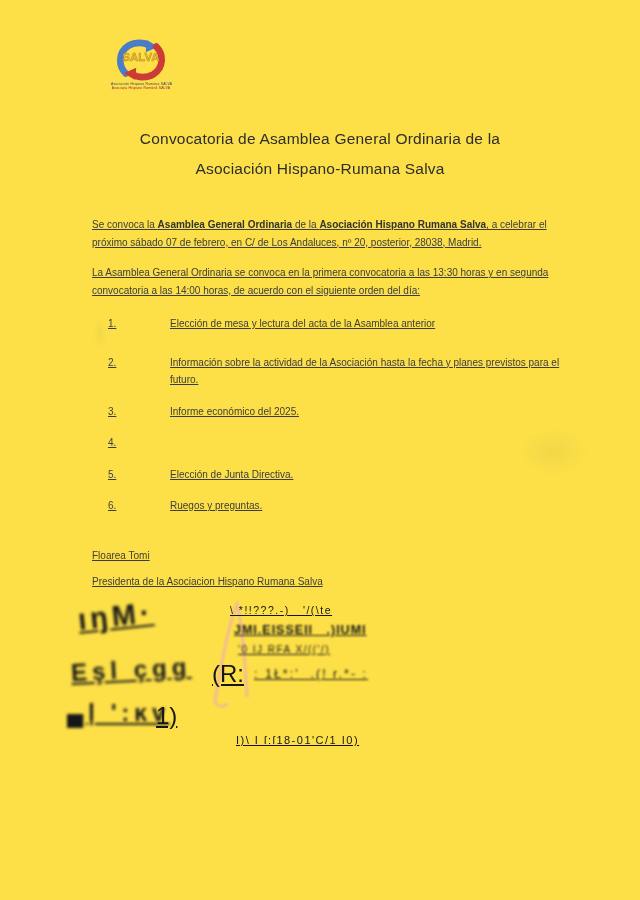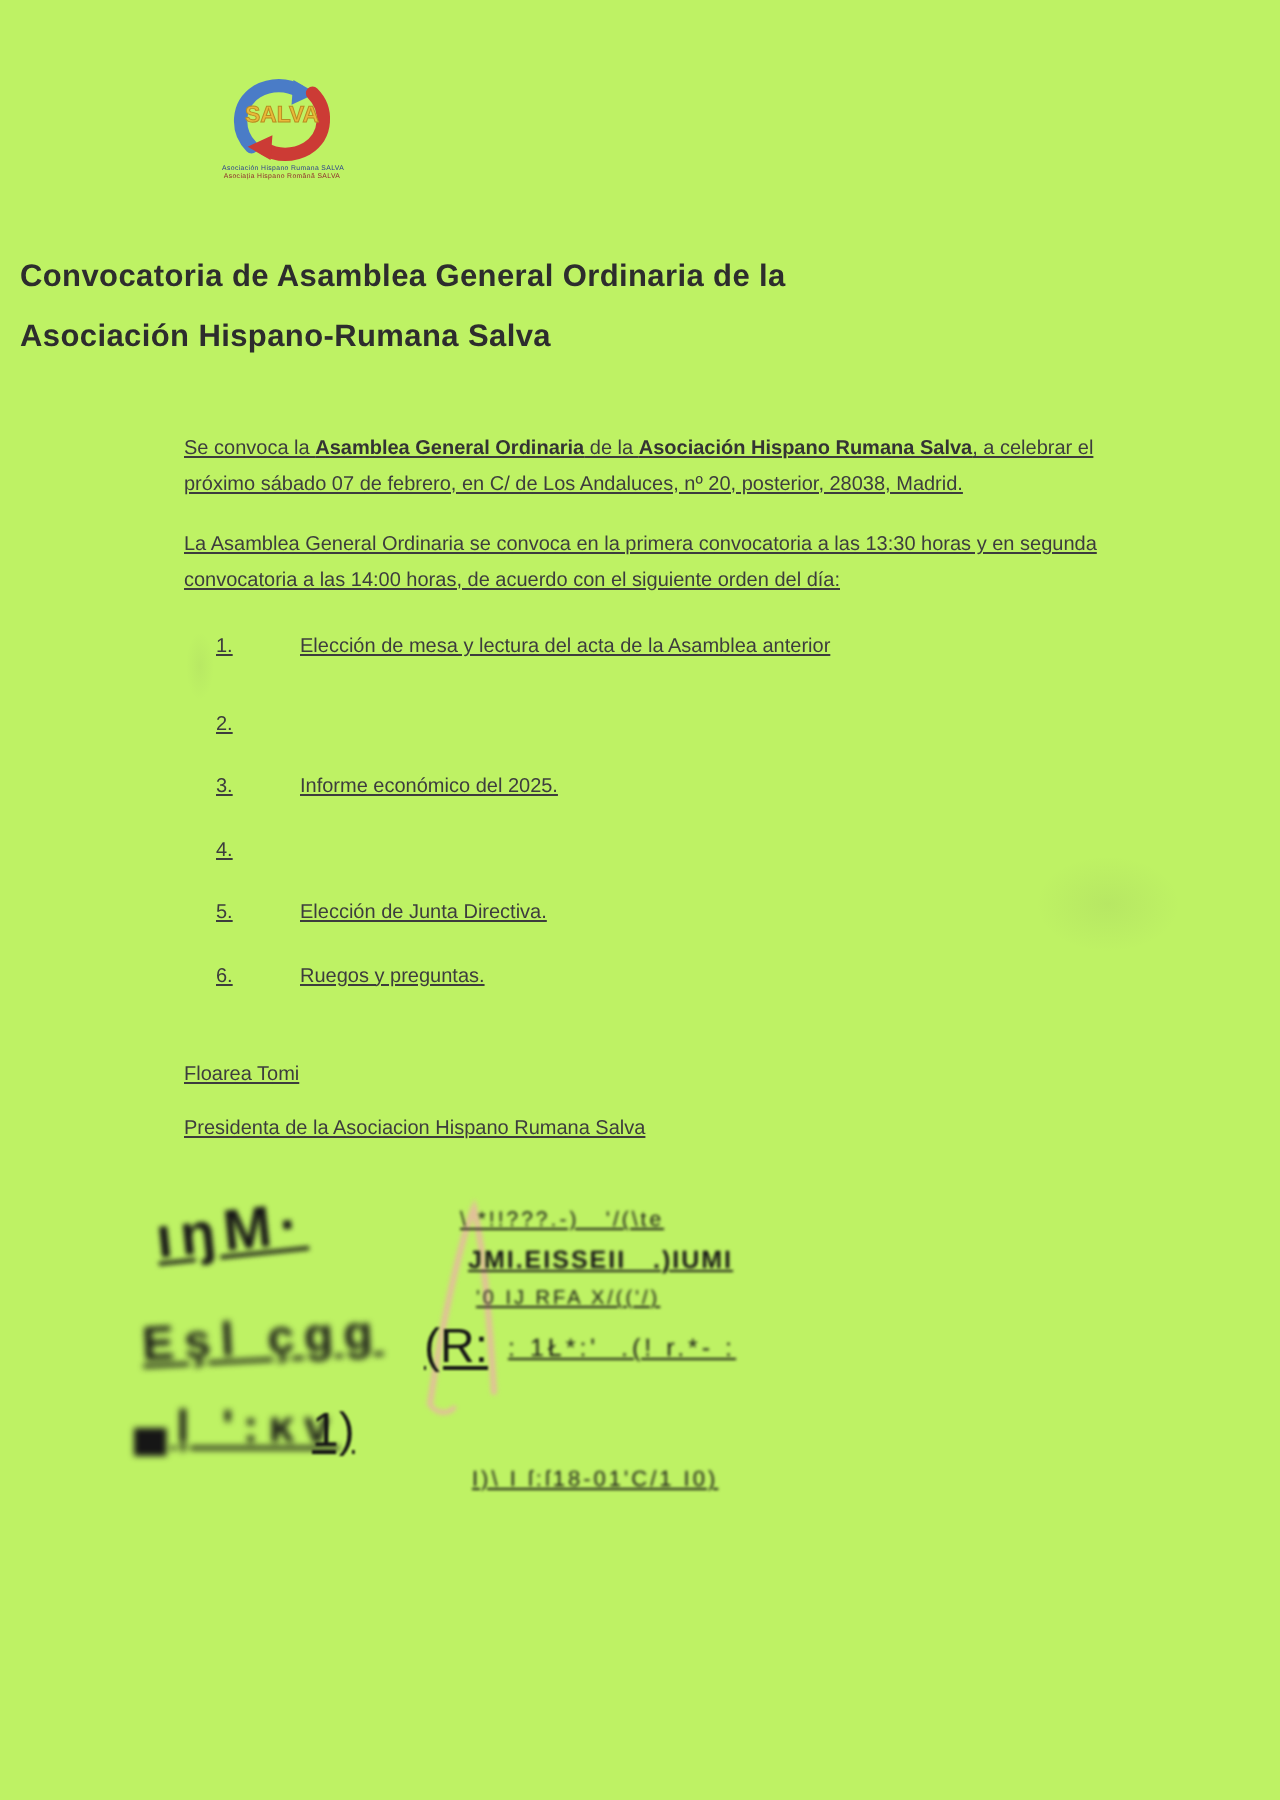--- a/index.html
+++ b/index.html
@@ -4,52 +4,52 @@
 <style>
   html, body { margin: 0; padding: 0; }
   body {
     width: 640px; height: 900px;
     background: #ffffff;
     font-family: "Liberation Sans", sans-serif;
     color: #3c3c3c;
     overflow: hidden;
     position: relative;
   }
-  .page { position: relative; width: 640px; height: 900px; background: #bef264; }
+  .page { position: relative; width: 640px; height: 900px; background: #fde047; }
 
   
   .logo { position: absolute; left: 111px; top: 39px; width: 60px; text-align: center; }
   .logo svg { display: block; margin: 0 auto; }
   .logo-sub { margin-top: 1px; line-height: 4px; }
   .logo-sub div {
     font-size: 3.4px; letter-spacing: 0.2px; white-space: nowrap;
     color: #2a3f8f; filter: blur(0.3px);
   }
   .logo-sub div:last-child { color: #8f2a2a; }
 
   
   .title {
     position: absolute; top: 124px; left: 0; right: 0;
-    text-align: left; font-weight: bold; font-size: 15.5px;
-    line-height: 30px; color: #2d2d2d; letter-spacing: 0.2px; padding-left: 10px;
+    text-align: center; font-weight: normal; font-size: 15.5px;
+    line-height: 30px; color: #2d2d2d; letter-spacing: 0.2px;
   }
 
   
   .content {
     position: absolute; left: 92px; top: 216px; width: 470px;
     font-size: 10px; line-height: 17.5px; color: #3d3d3d; text-decoration: underline;
   }
   .content p { margin: 0 0 13px 0; }
   .content b { color: #333; }
 
   .agenda { margin-top: 16px; }
   .agenda-item { display: flex; margin-bottom: 14px; }
   .agenda-item.first { margin-bottom: 21px; }
   .agenda-num { width: 58px; flex: 0 0 58px; padding-left: 16px; box-sizing: border-box; }
-  .agenda-text { flex: 1; }
+  .agenda-text { flex: 1; margin-left: 20px; }
 
   .signature { margin-top: 32px; }
   .sig-role { margin-top: 9px; }
 
   
   .smudge1 {
     position: absolute; left: 518px; top: 428px; width: 72px; height: 48px;
     background: radial-gradient(closest-side, rgba(90,90,95,0.07), rgba(0,0,0,0));
   }
   .smudge2 {
@@ -110,20 +110,21 @@
 
     <p>La Asamblea General Ordinaria se convoca en la primera convocatoria a las 13:30 horas y en segunda convocatoria a las 14:00 horas, de acuerdo con el siguiente orden del día:</p>
 
     <div class="agenda">
       <div class="agenda-item first">
         <div class="agenda-num">1.</div>
         <div class="agenda-text">Elección de mesa y lectura del acta de la Asamblea anterior</div>
       </div>
       <div class="agenda-item">
         <div class="agenda-num">2.</div>
+        <div class="agenda-text">Información sobre la actividad de la Asociación hasta la fecha y planes previstos para el futuro.</div>
       </div>
       <div class="agenda-item">
         <div class="agenda-num">3.</div>
         <div class="agenda-text">Informe económico del 2025.</div>
       </div>
       <div class="agenda-item">
         <div class="agenda-num">4.</div>
       </div>
       <div class="agenda-item">
         <div class="agenda-num">5.</div>

